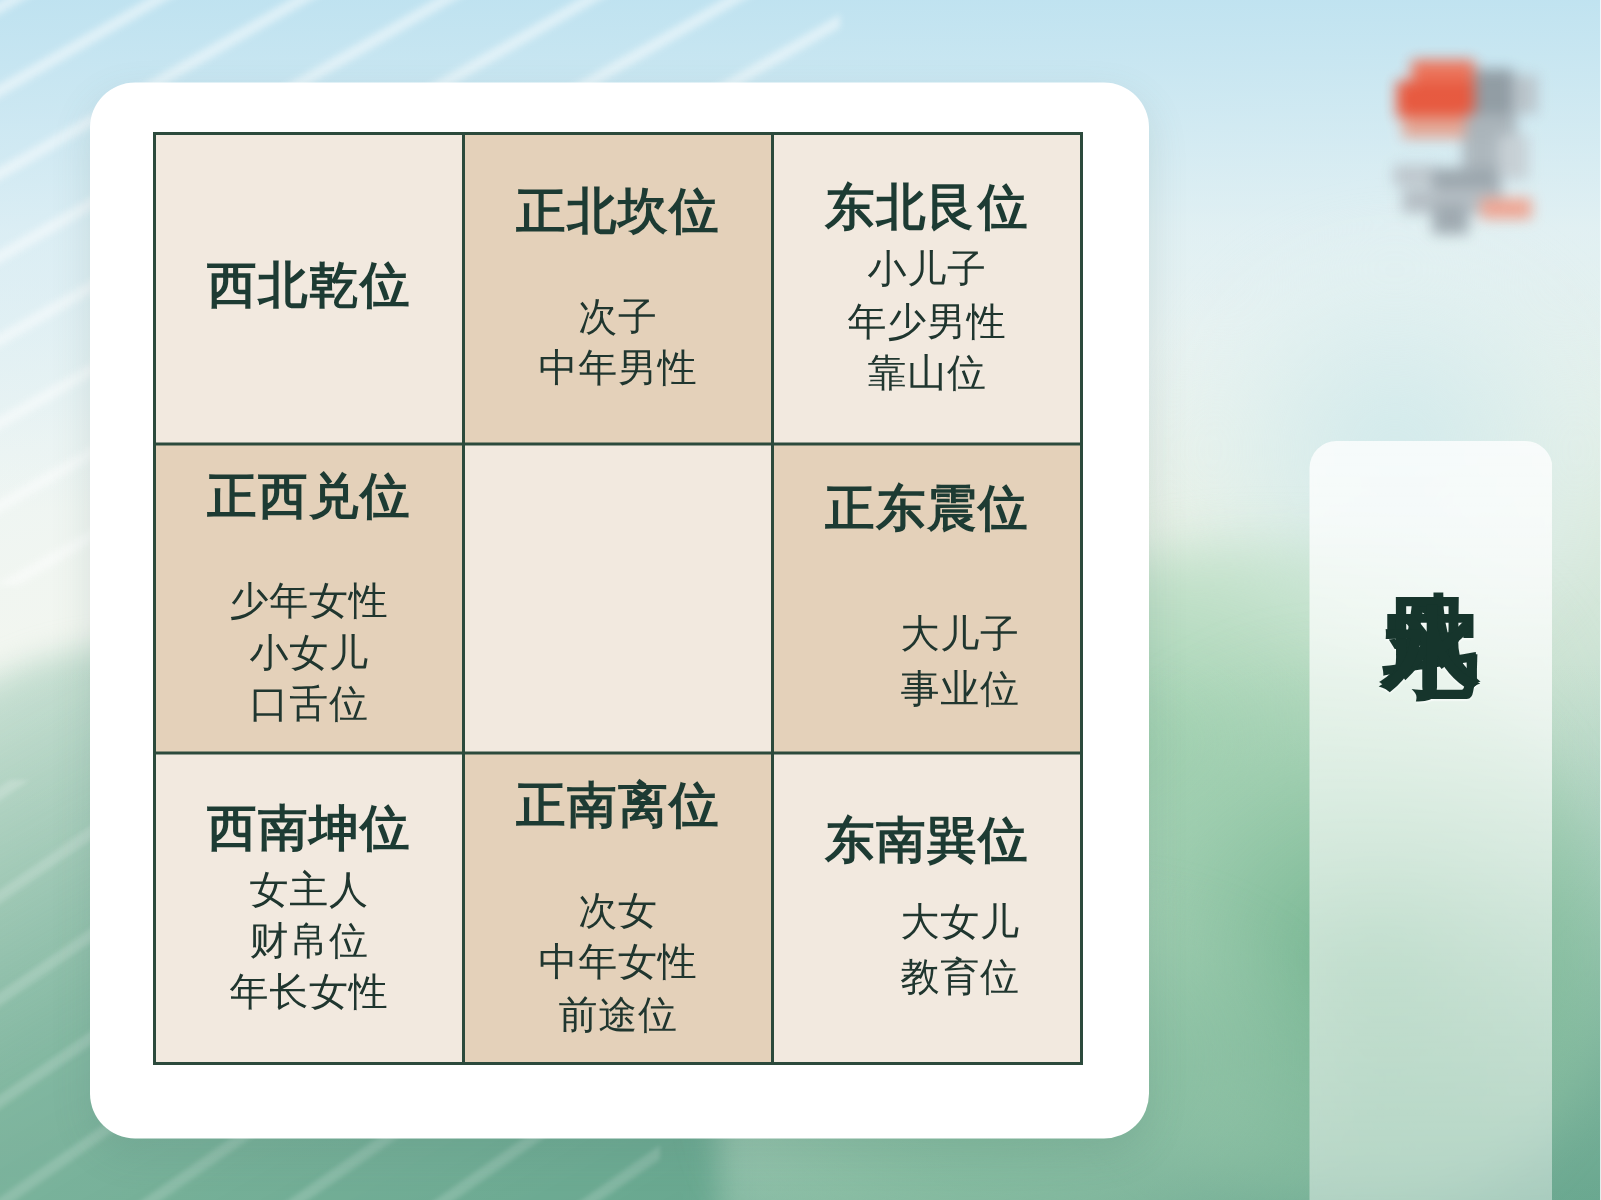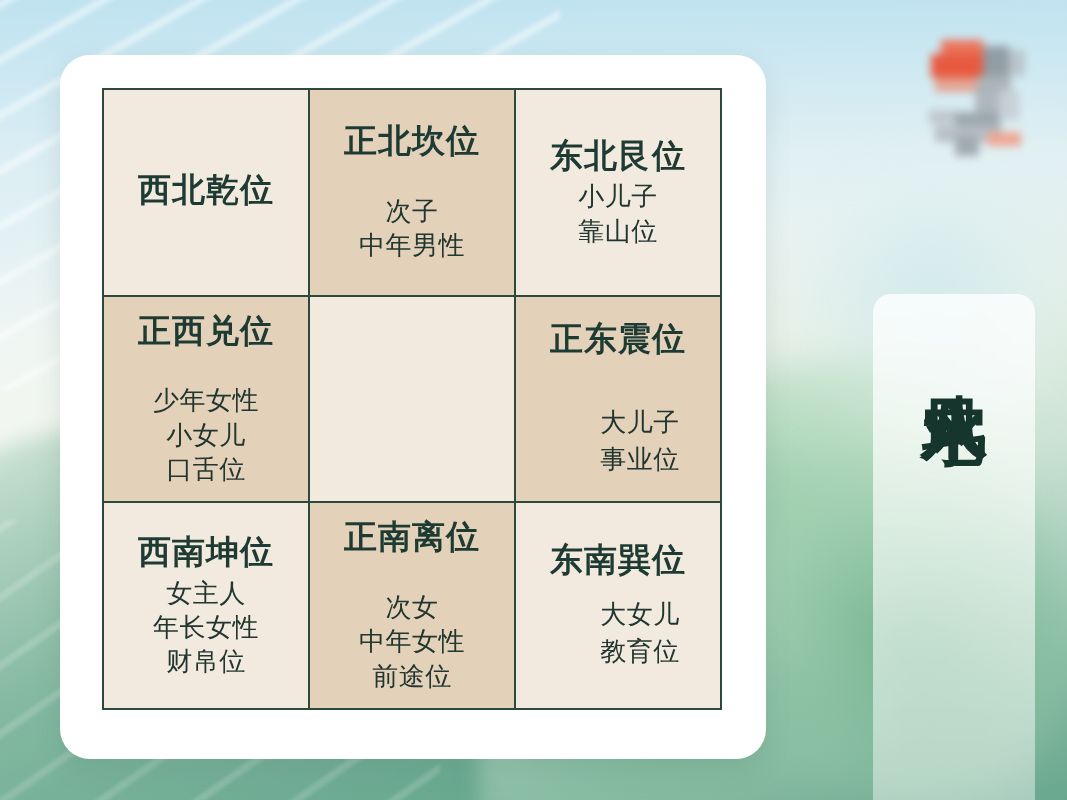--- a/index.html
+++ b/index.html
@@ -247,20 +247,21 @@
       <div class="cell-lines">
         <span class="cell-line">次子</span>
         <span class="cell-line">中年男性</span>
       </div>
     </div>
 
     <div class="cell light">
       <div class="cell-title">东北艮位</div>
       <div class="cell-lines">
         <span class="cell-line">小儿子</span>
+        <span class="cell-line">年少男性</span>
         <span class="cell-line">靠山位</span>
       </div>
     </div>
 
     <div class="cell dark">
       <div class="cell-title">正西兑位</div>
       <div class="cell-lines">
         <span class="cell-line">少年女性</span>
         <span class="cell-line">小女儿</span>
         <span class="cell-line">口舌位</span>
@@ -276,22 +277,22 @@
       <div class="cell-lines">
         <span class="cell-line">大儿子</span>
         <span class="cell-line">事业位</span>
       </div>
     </div>
 
     <div class="cell light">
       <div class="cell-title">西南坤位</div>
       <div class="cell-lines">
         <span class="cell-line">女主人</span>
+        <span class="cell-line">财帛位</span>
         <span class="cell-line">年长女性</span>
-        <span class="cell-line">财帛位</span>
       </div>
     </div>
 
     <div class="cell dark">
       <div class="cell-title">正南离位</div>
       <div class="cell-lines">
         <span class="cell-line">次女</span>
         <span class="cell-line">中年女性</span>
         <span class="cell-line">前途位</span>
       </div>

